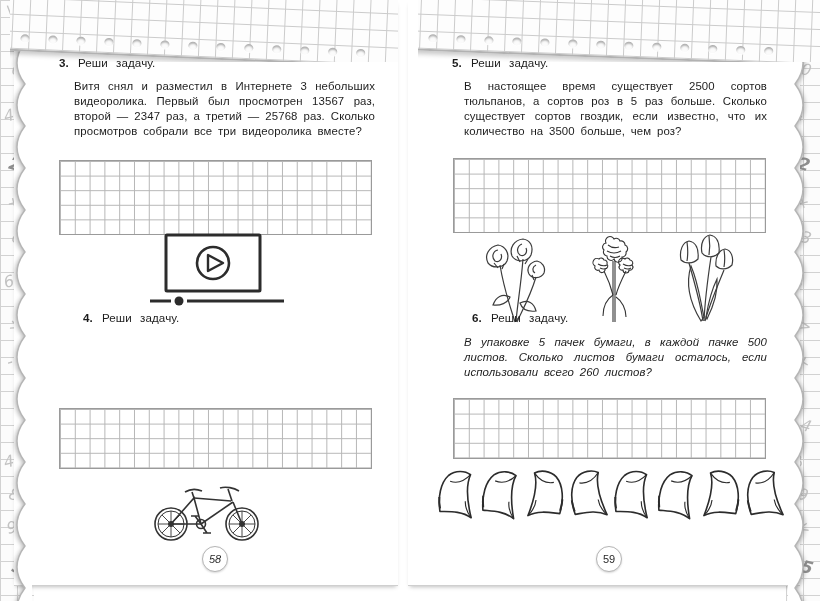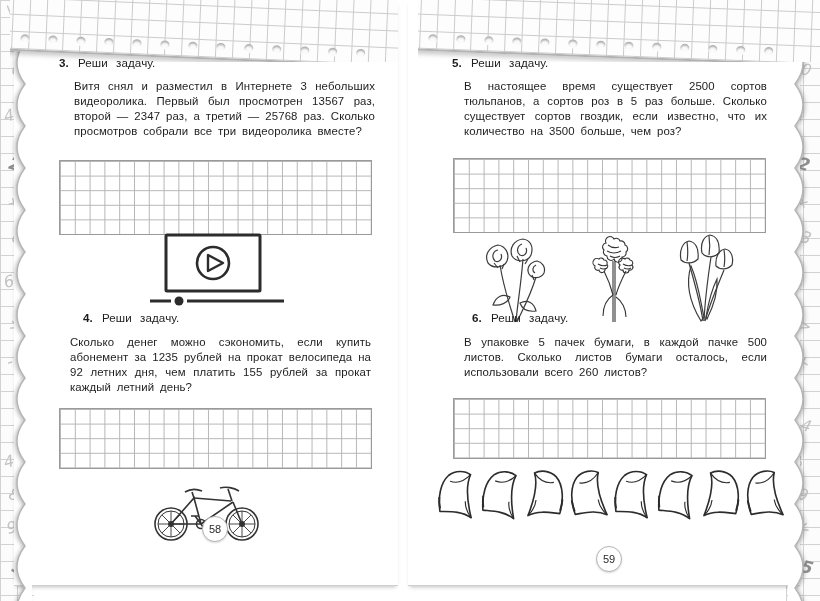--- a/index.html
+++ b/index.html
@@ -140,21 +140,20 @@
       <path d="M60,24 L60,40 L75,32 Z" stroke-width="2.4" stroke-linejoin="round"></path>
       <line x1="2" y1="70" x2="23" y2="70" stroke-width="3"></line>
       <circle cx="31" cy="70" r="4.5" fill="#2c2c2c" stroke="none"></circle>
       <line x1="39" y1="70" x2="136" y2="70" stroke-width="3"></line>
     </svg>
   </div>
 
   <div class="p-head" style="left:35px;top:311px;margin-left:34px;">
     <span class="num">4.</span><span class="ttl">Реши задачу.</span>
   </div>
-  <div class="p-text" style="left:56px;top:335px;width:301px;">Сколько денег можно сэкономить, если купить абонемент за 1235 рублей на прокат велосипеда на 92 летних дня, чем платить 155 рублей за прокат каждый летний день?</div>
   <div class="agrid short" style="left:45px;top:408px;"></div>
 
   <div class="illus" style="left:128px;top:474px;">
     <svg width="130" height="72" viewBox="0 0 130 72" fill="none" stroke="#333" stroke-width="1.6">
       <circle cx="29" cy="50" r="16"></circle>
         <circle cx="29" cy="50" r="13" stroke-width="1"></circle>
       <circle cx="100" cy="50" r="16"></circle>
         <circle cx="100" cy="50" r="13" stroke-width="1"></circle>
       <g stroke-width="0.9">
         <line x1="29" y1="37" x2="29" y2="63"></line>
@@ -175,21 +174,21 @@
       <path d="M90,27 L86,15"></path>
       <path d="M78,14 C84,12 92,14 97,17"></path>
       <path d="M52,24 L50,18"></path>
       <path d="M43,18 C48,15 55,15 60,17"></path>
       <circle cx="59" cy="50" r="4.5"></circle>
       <path d="M59,50 L65,59 M61,59 L69,59"></path>
       <path d="M59,50 L53,42 M49,42 L57,42"></path>
     </svg>
   </div>
 
-  <div class="pagenum" style="left:188px;top:516px;">
+  <div class="pagenum" style="left:188px;top:546px;font-style:italic;">
     <span>58</span>
   </div>
 </div>
 
 <div class="page" id="page-59">
   <div class="p-head" style="left:44px;top:56px;">
     <span class="num">5.</span><span class="ttl">Реши задачу.</span>
   </div>
   <div class="p-text" style="left:56px;top:79px;width:303px;">В настоящее время существует 2500 сортов тюльпанов, а сортов роз в 5 раз больше. Сколько существует сортов гвоздик, если известно, что их количество на 3500 больше, чем роз?</div>
   <div class="agrid tall" style="left:45px;top:158px;"></div>
@@ -233,21 +232,21 @@
       <path d="M39,24 C36,44 33,66 32,88"></path>
       <path d="M52,37 C46,52 38,70 33,88"></path>
       <path d="M29,88 C18,70 13,52 19,33 C26,49 28,66 32,84 Z"></path>
       <path d="M35,86 C42,72 46,60 45,46 C39,58 36,72 34,84 Z"></path>
     </svg>
   </div>
 
   <div class="p-head" style="left:44px;top:311px;margin-left:20px;">
     <span class="num">6.</span><span class="ttl">Реши задачу.</span>
   </div>
-  <div class="p-text" style="left:56px;top:335px;width:303px;">В упаковке 5 пачек бумаги, в каждой пачке 500 листов. Сколько листов бумаги осталось, если использовали всего 260 листов?</div>
+  <div class="p-text" style="left:56px;top:335px;width:303px;font-style:italic;">В упаковке 5 пачек бумаги, в каждой пачке 500 листов. Сколько листов бумаги осталось, если использовали всего 260 листов?</div>
   <div class="agrid short" style="left:45px;top:398px;"></div>
 
   <div class="illus" id="sheets" style="left:28px;top:468px;">
       <svg viewBox="0 0 44 56" class="sheet s0">
         <use href="#sheet-glyph"></use>
       </svg>
       <svg viewBox="0 0 44 56" class="sheet s1">
         <use href="#sheet-glyph"></use>
       </svg>
       <svg viewBox="0 0 44 56" class="sheet s2">

